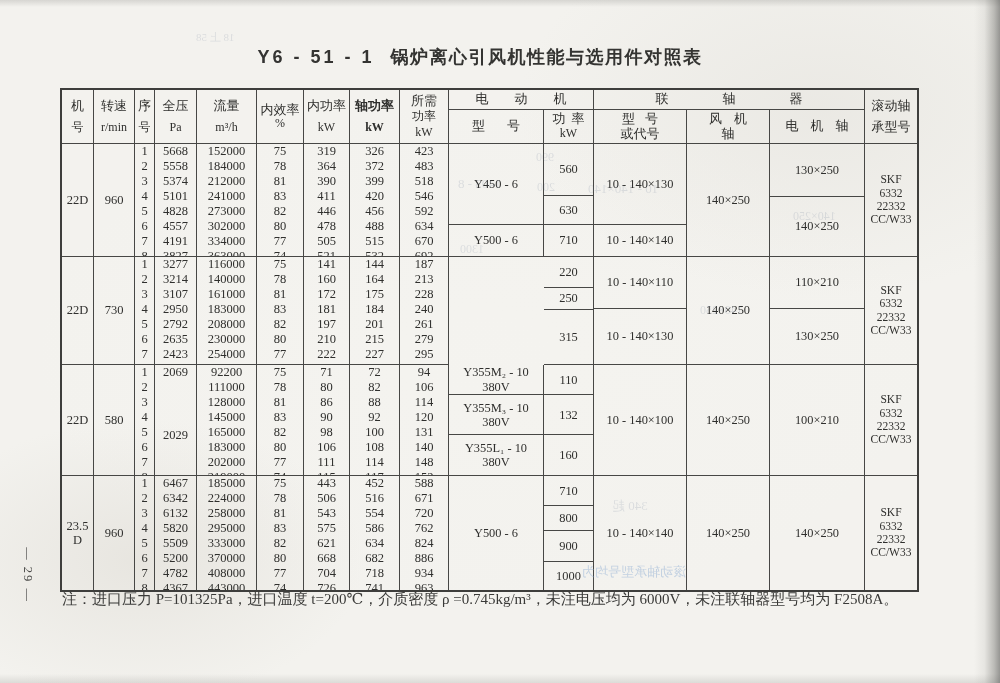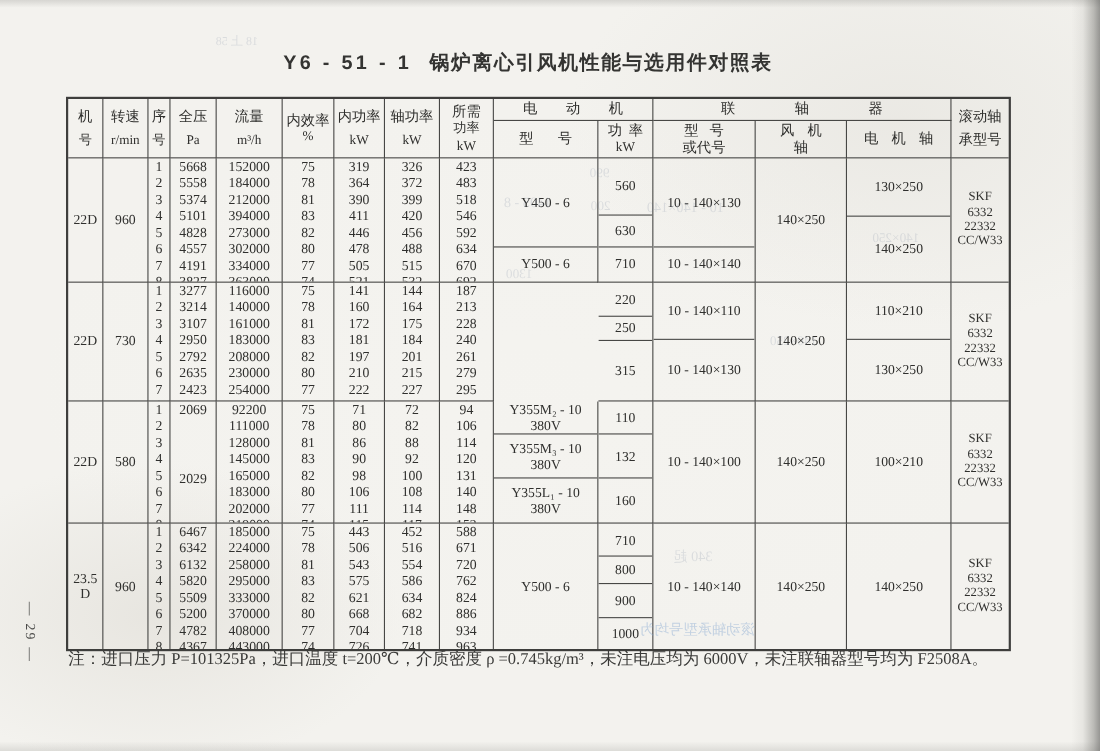--- a/index.html
+++ b/index.html
@@ -81,21 +81,21 @@
         <div class="u">m³/h</div>
       </div>
       <div class="c hc" style="grid-area: 1 / 6 / 3; justify-content: center;">
         <div>内效率</div>
         <div class="u">%</div>
       </div>
       <div class="c hc" style="grid-area: 1 / 7 / 3;">
         <div>内功率</div>
         <div class="u">kW</div>
       </div>
-      <div class="c hc" style="grid-area: 1 / 8 / 3;">
+      <div class="c hc" style="grid-area: 1 / 8 / 3; font-weight: bold;">
         <div>轴功率</div>
         <div class="u">kW</div>
       </div>
       <div class="c hc" style="grid-area: 1 / 9 / 3;">
         <div>所需</div>
         <div class="u">功率</div>
         <div class="u">kW</div>
       </div>
       <div class="c hc" style="grid-area: 1 / 10 / auto / 12;">
         <div style="letter-spacing: 26px; padding-left: 26px;">电动机</div>
@@ -145,21 +145,21 @@
         <div class="pr">5101</div>
         <div class="pr">4828</div>
         <div class="pr">4557</div>
         <div class="pr">4191</div>
         <div class="pr">3827</div>
       </div>
       <div class="c stack" style="grid-area: 3 / 5;">
         <div class="pr">152000</div>
         <div class="pr">184000</div>
         <div class="pr">212000</div>
-        <div class="pr">394000</div>
+        <div class="pr">241000</div>
         <div class="pr">273000</div>
         <div class="pr">302000</div>
         <div class="pr">334000</div>
         <div class="pr">363000</div>
       </div>
       <div class="c stack" style="grid-area: 3 / 6;">
         <div class="pr">75</div>
         <div class="pr">78</div>
         <div class="pr">81</div>
         <div class="pr">83</div>

